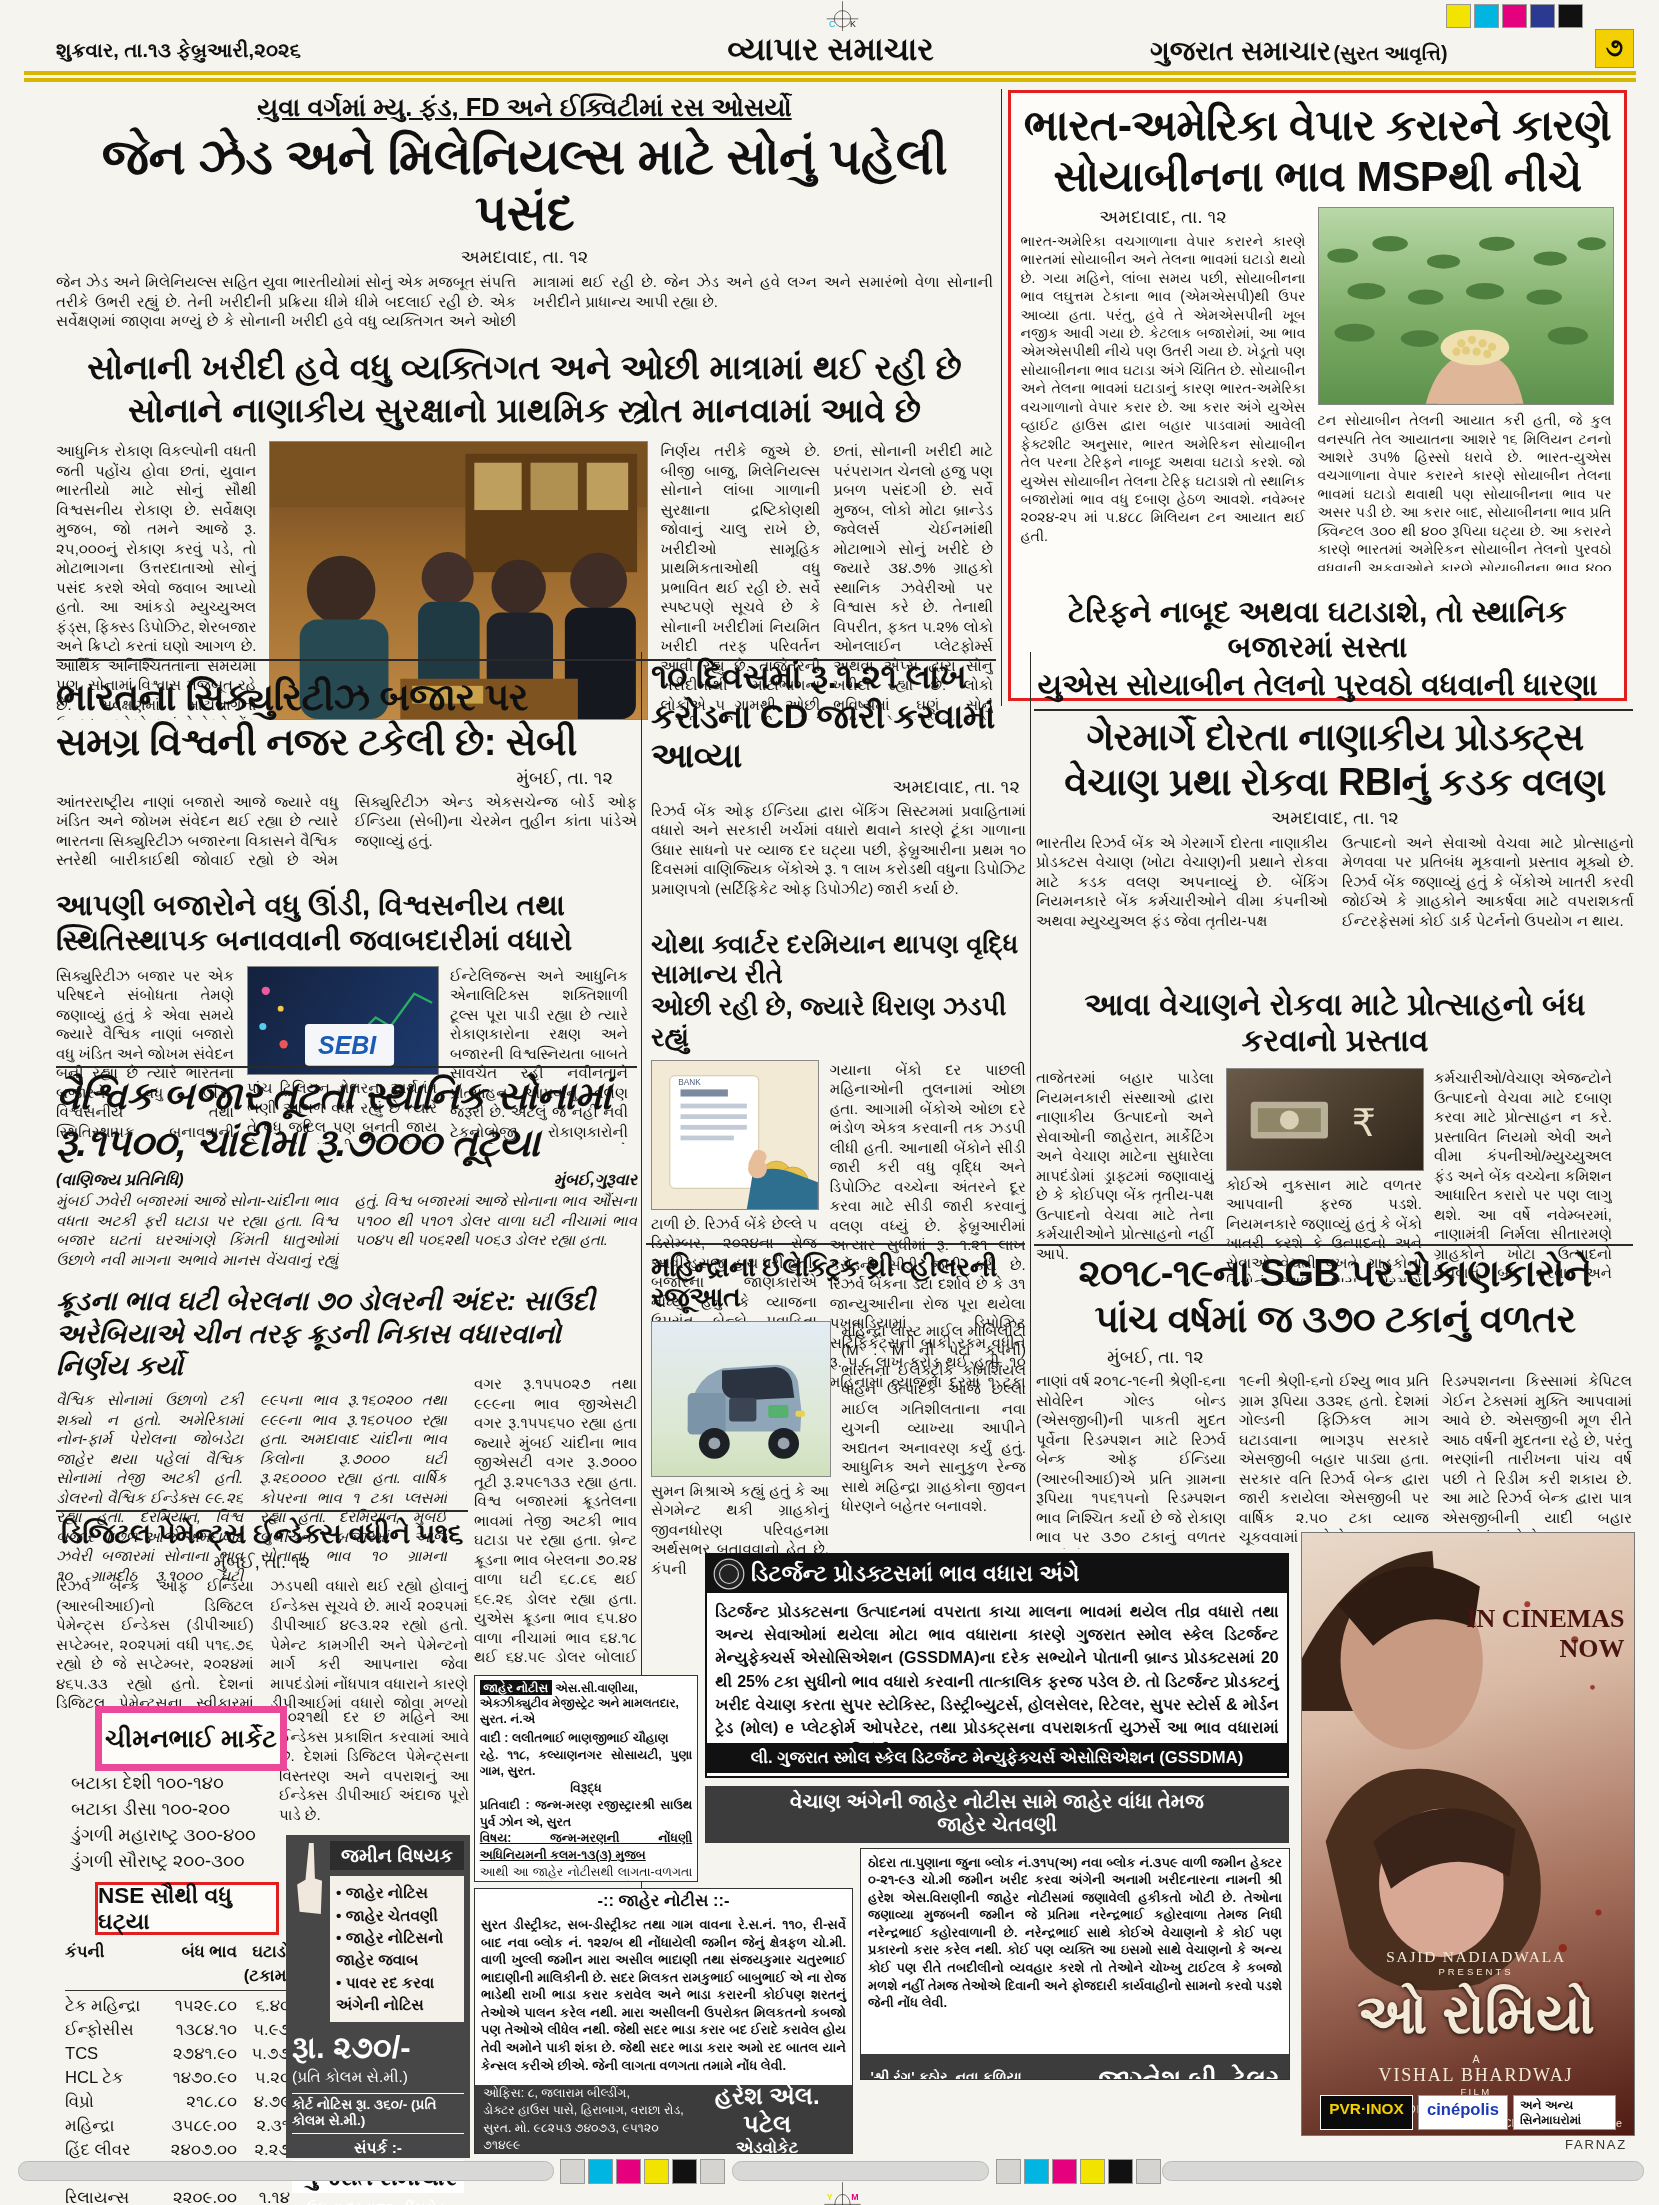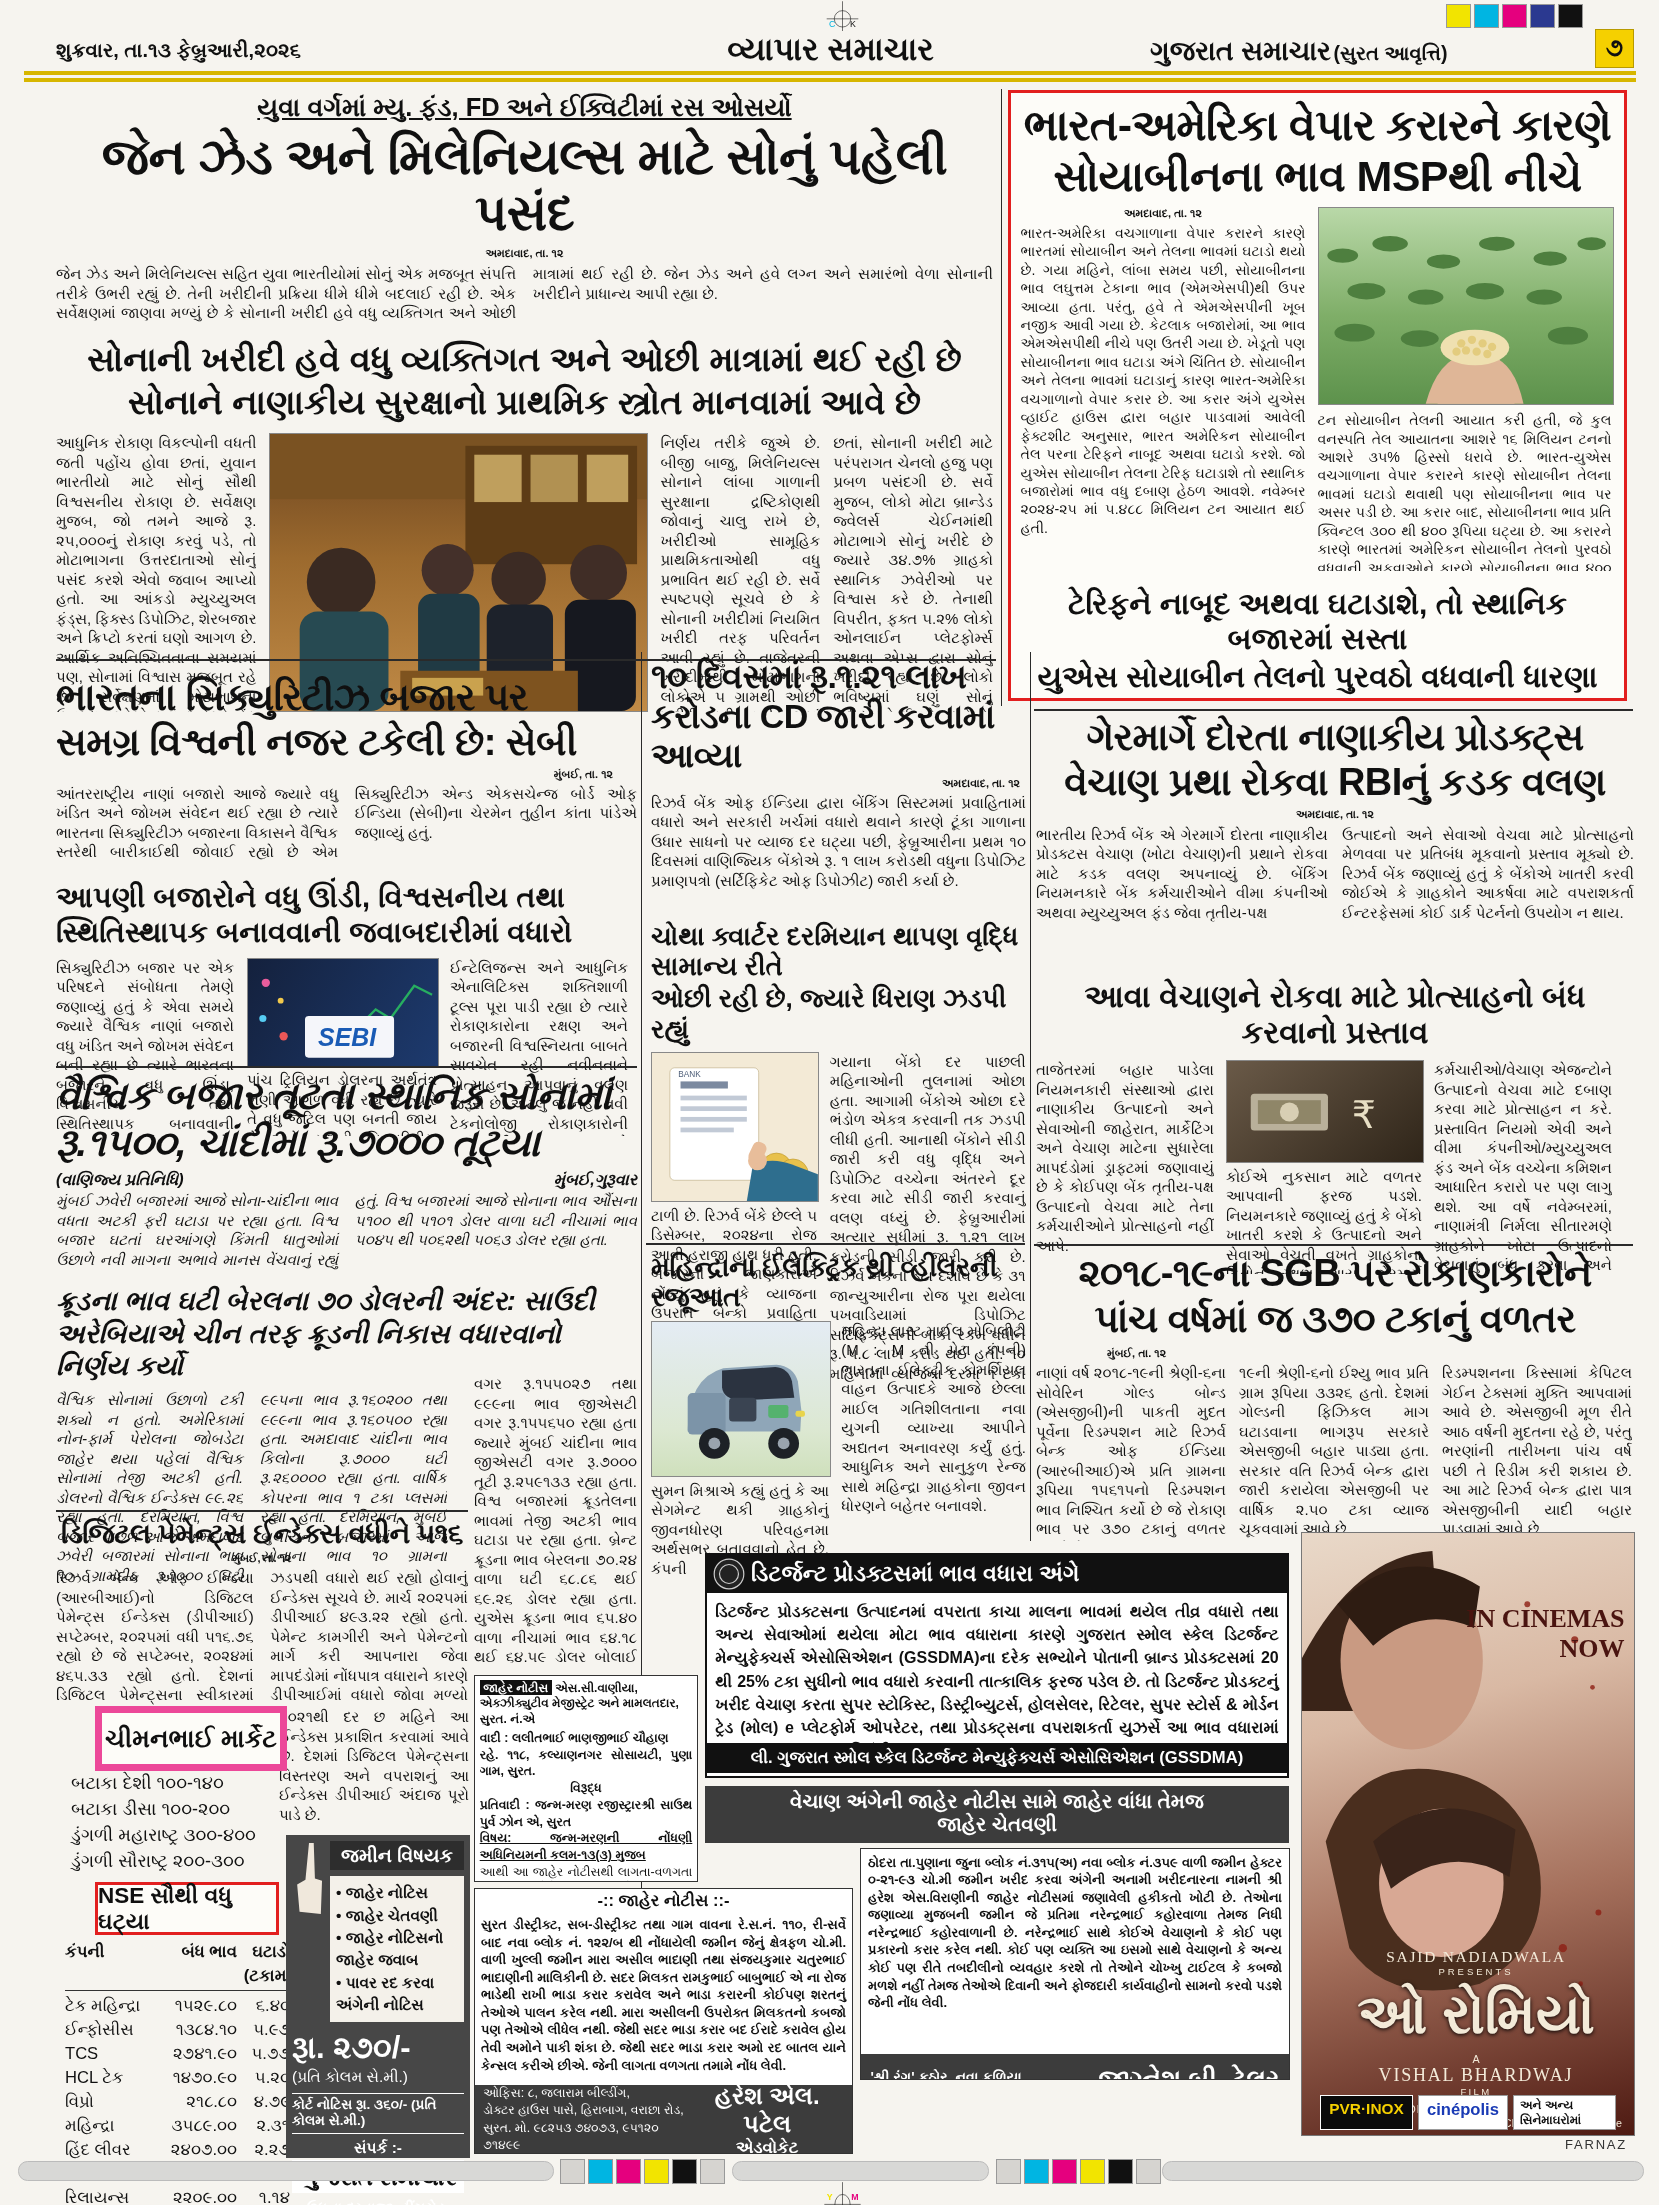--- a/index.html
+++ b/index.html
@@ -3,21 +3,21 @@
 <meta charset="utf-8">
 <style>
   html,body{margin:0;padding:0;}
   body{width:1660px;height:2205px;position:relative;background:#f6f4ef;color:#101010;
        font-family:"Liberation Sans","DejaVu Sans",sans-serif;overflow:hidden;}
   .abs{position:absolute;}
   .j{text-align:justify;line-height:1.3;font-size:15px;overflow:hidden;}
   .cols2{column-count:2;column-gap:16.6px;}
   .hl{font-weight:800;letter-spacing:-0.6px;line-height:1.12;text-align:center;}
   .sub{font-weight:800;text-align:center;line-height:1.18;}
-  .dl{font-weight:700;text-align:center;font-size:11px;}
+  .dl{font-weight:400;text-align:center;font-size:18px;}
   .rule{background:#2a2a2a;}
   .grule{background:#d7b600;}
   .redbox{border:3.6px solid #e21f1f;background:#fdfcf8;}
   .darkband{background:#3c3c3c;color:#fff;}
   .photo{overflow:hidden;position:relative;border:0.6px solid #888;}
   .tbl{font-size:16.6px;line-height:1.45;}
   .tbl .r{display:flex;}
   .tbl .c1{width:101px;}
   .tbl .c2{width:71px;text-align:right;}
   .tbl .c3{width:53px;text-align:right;}

